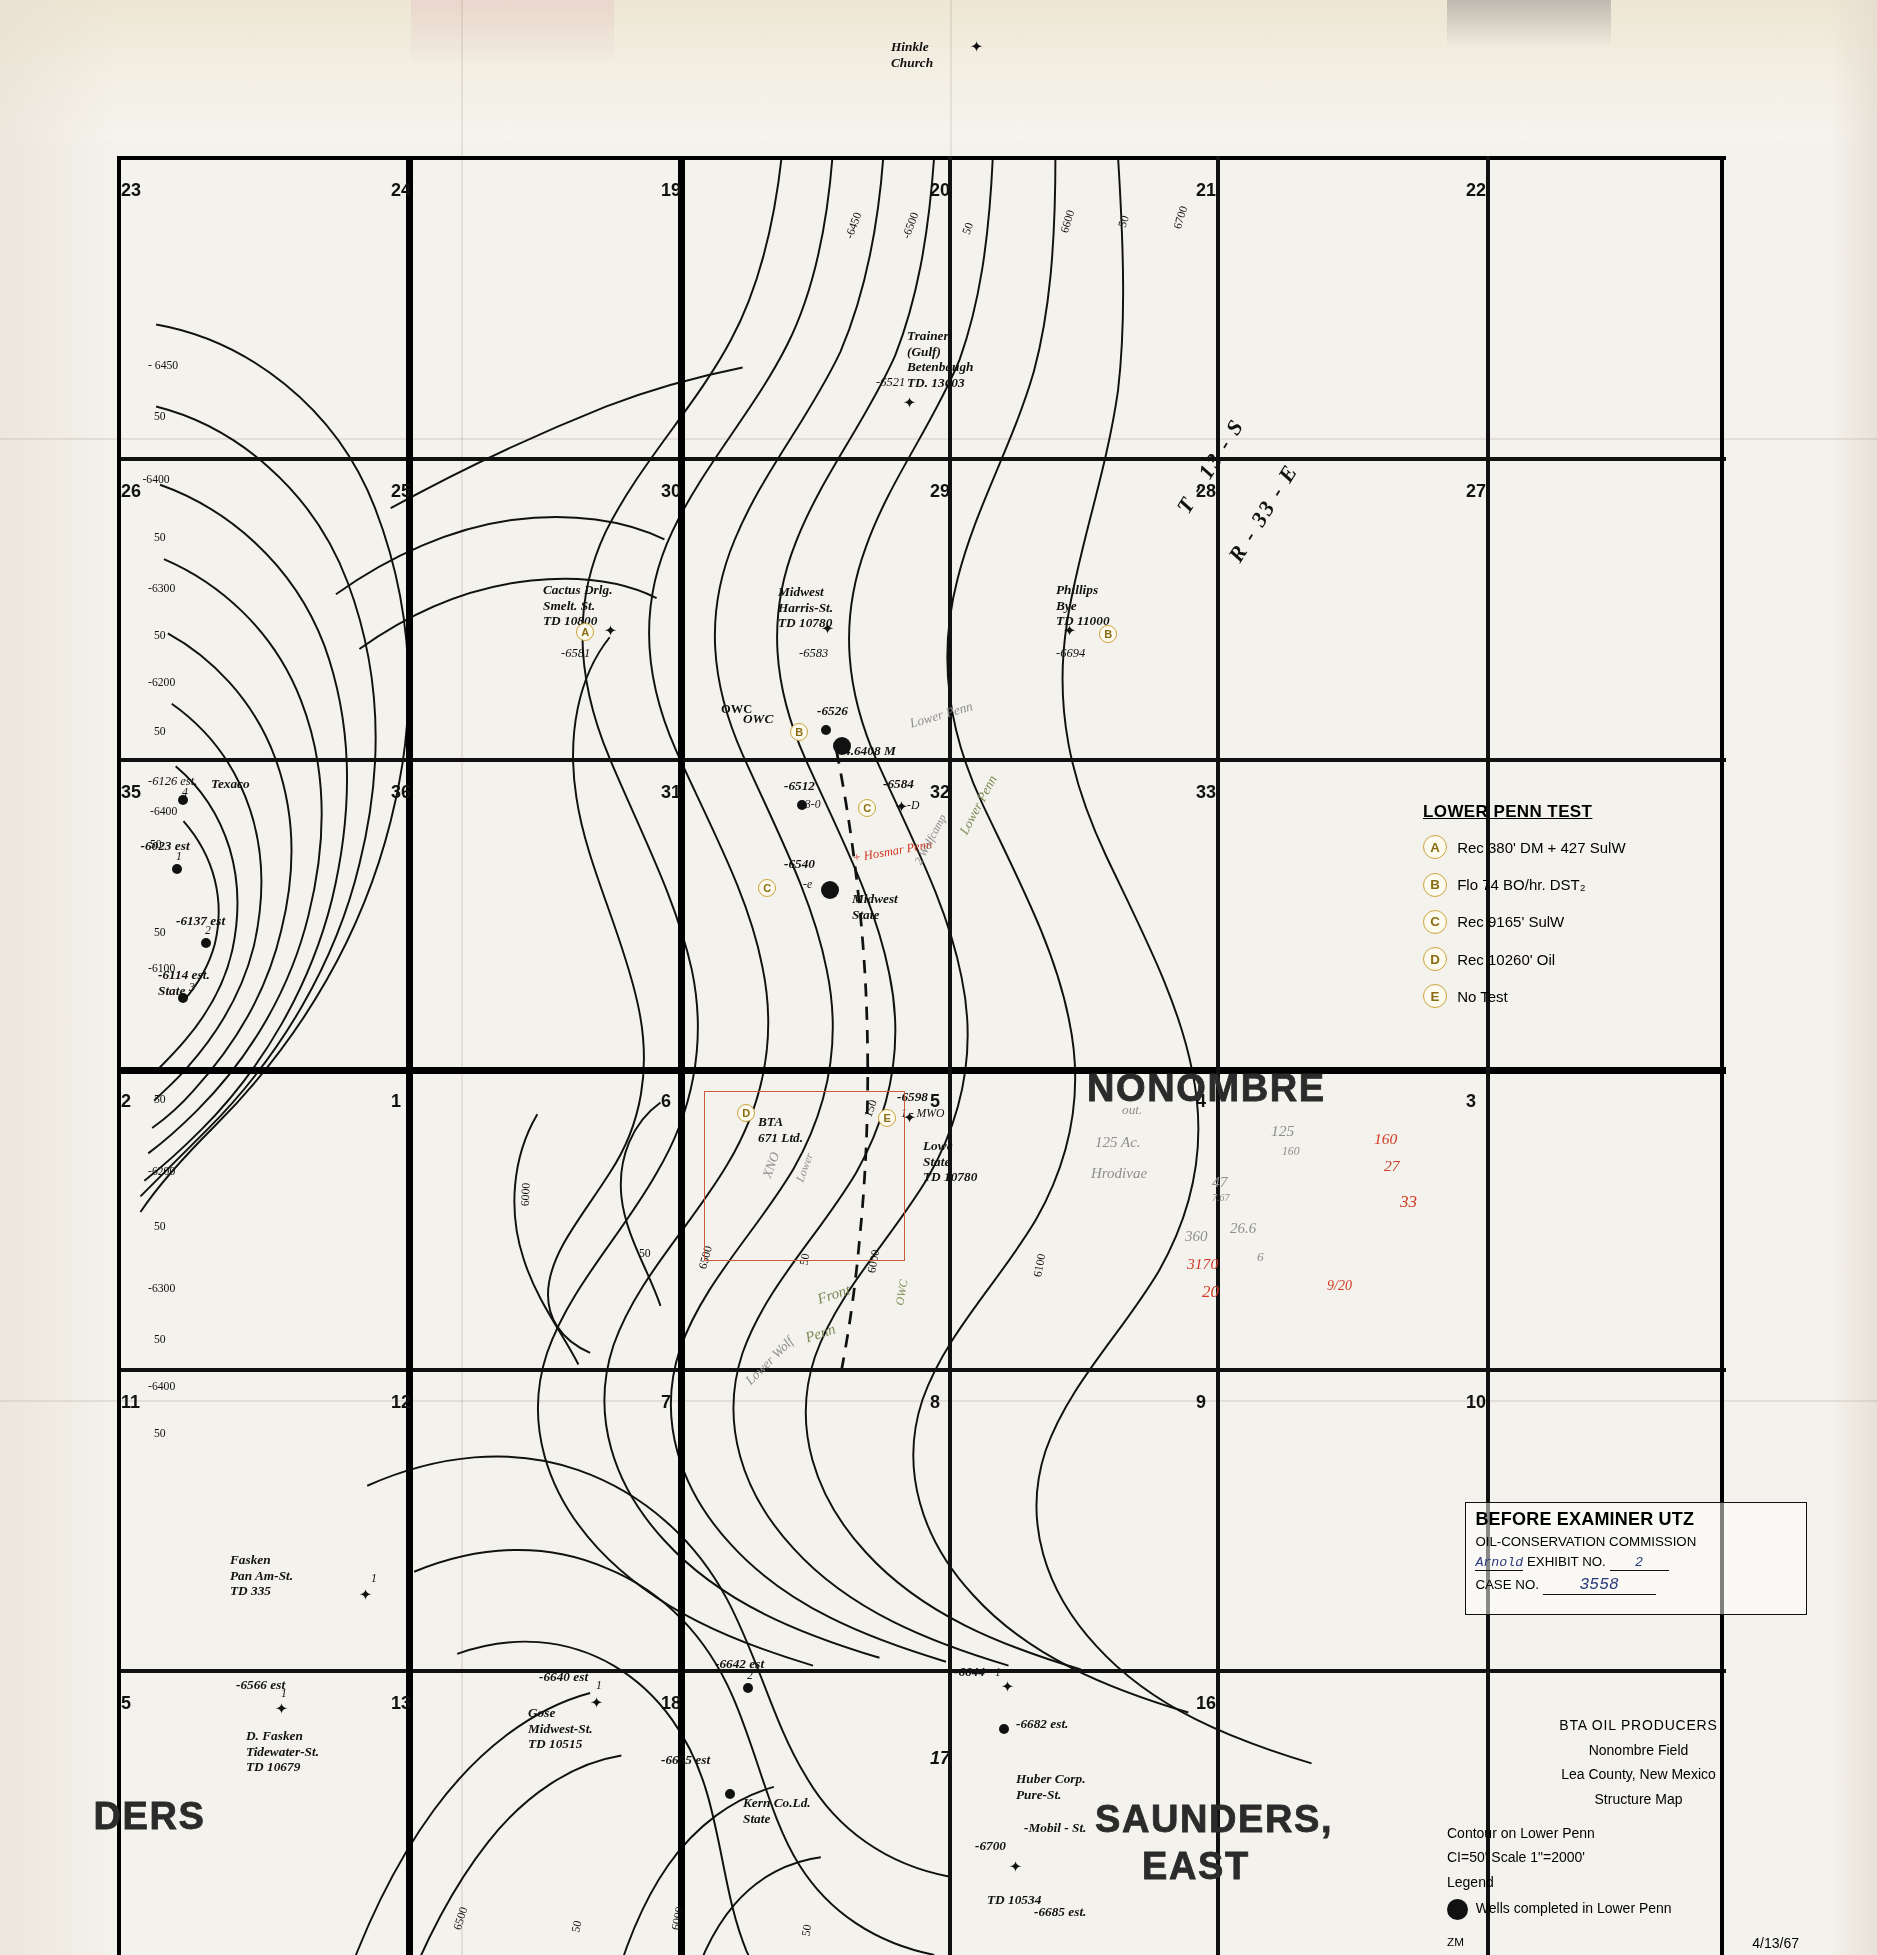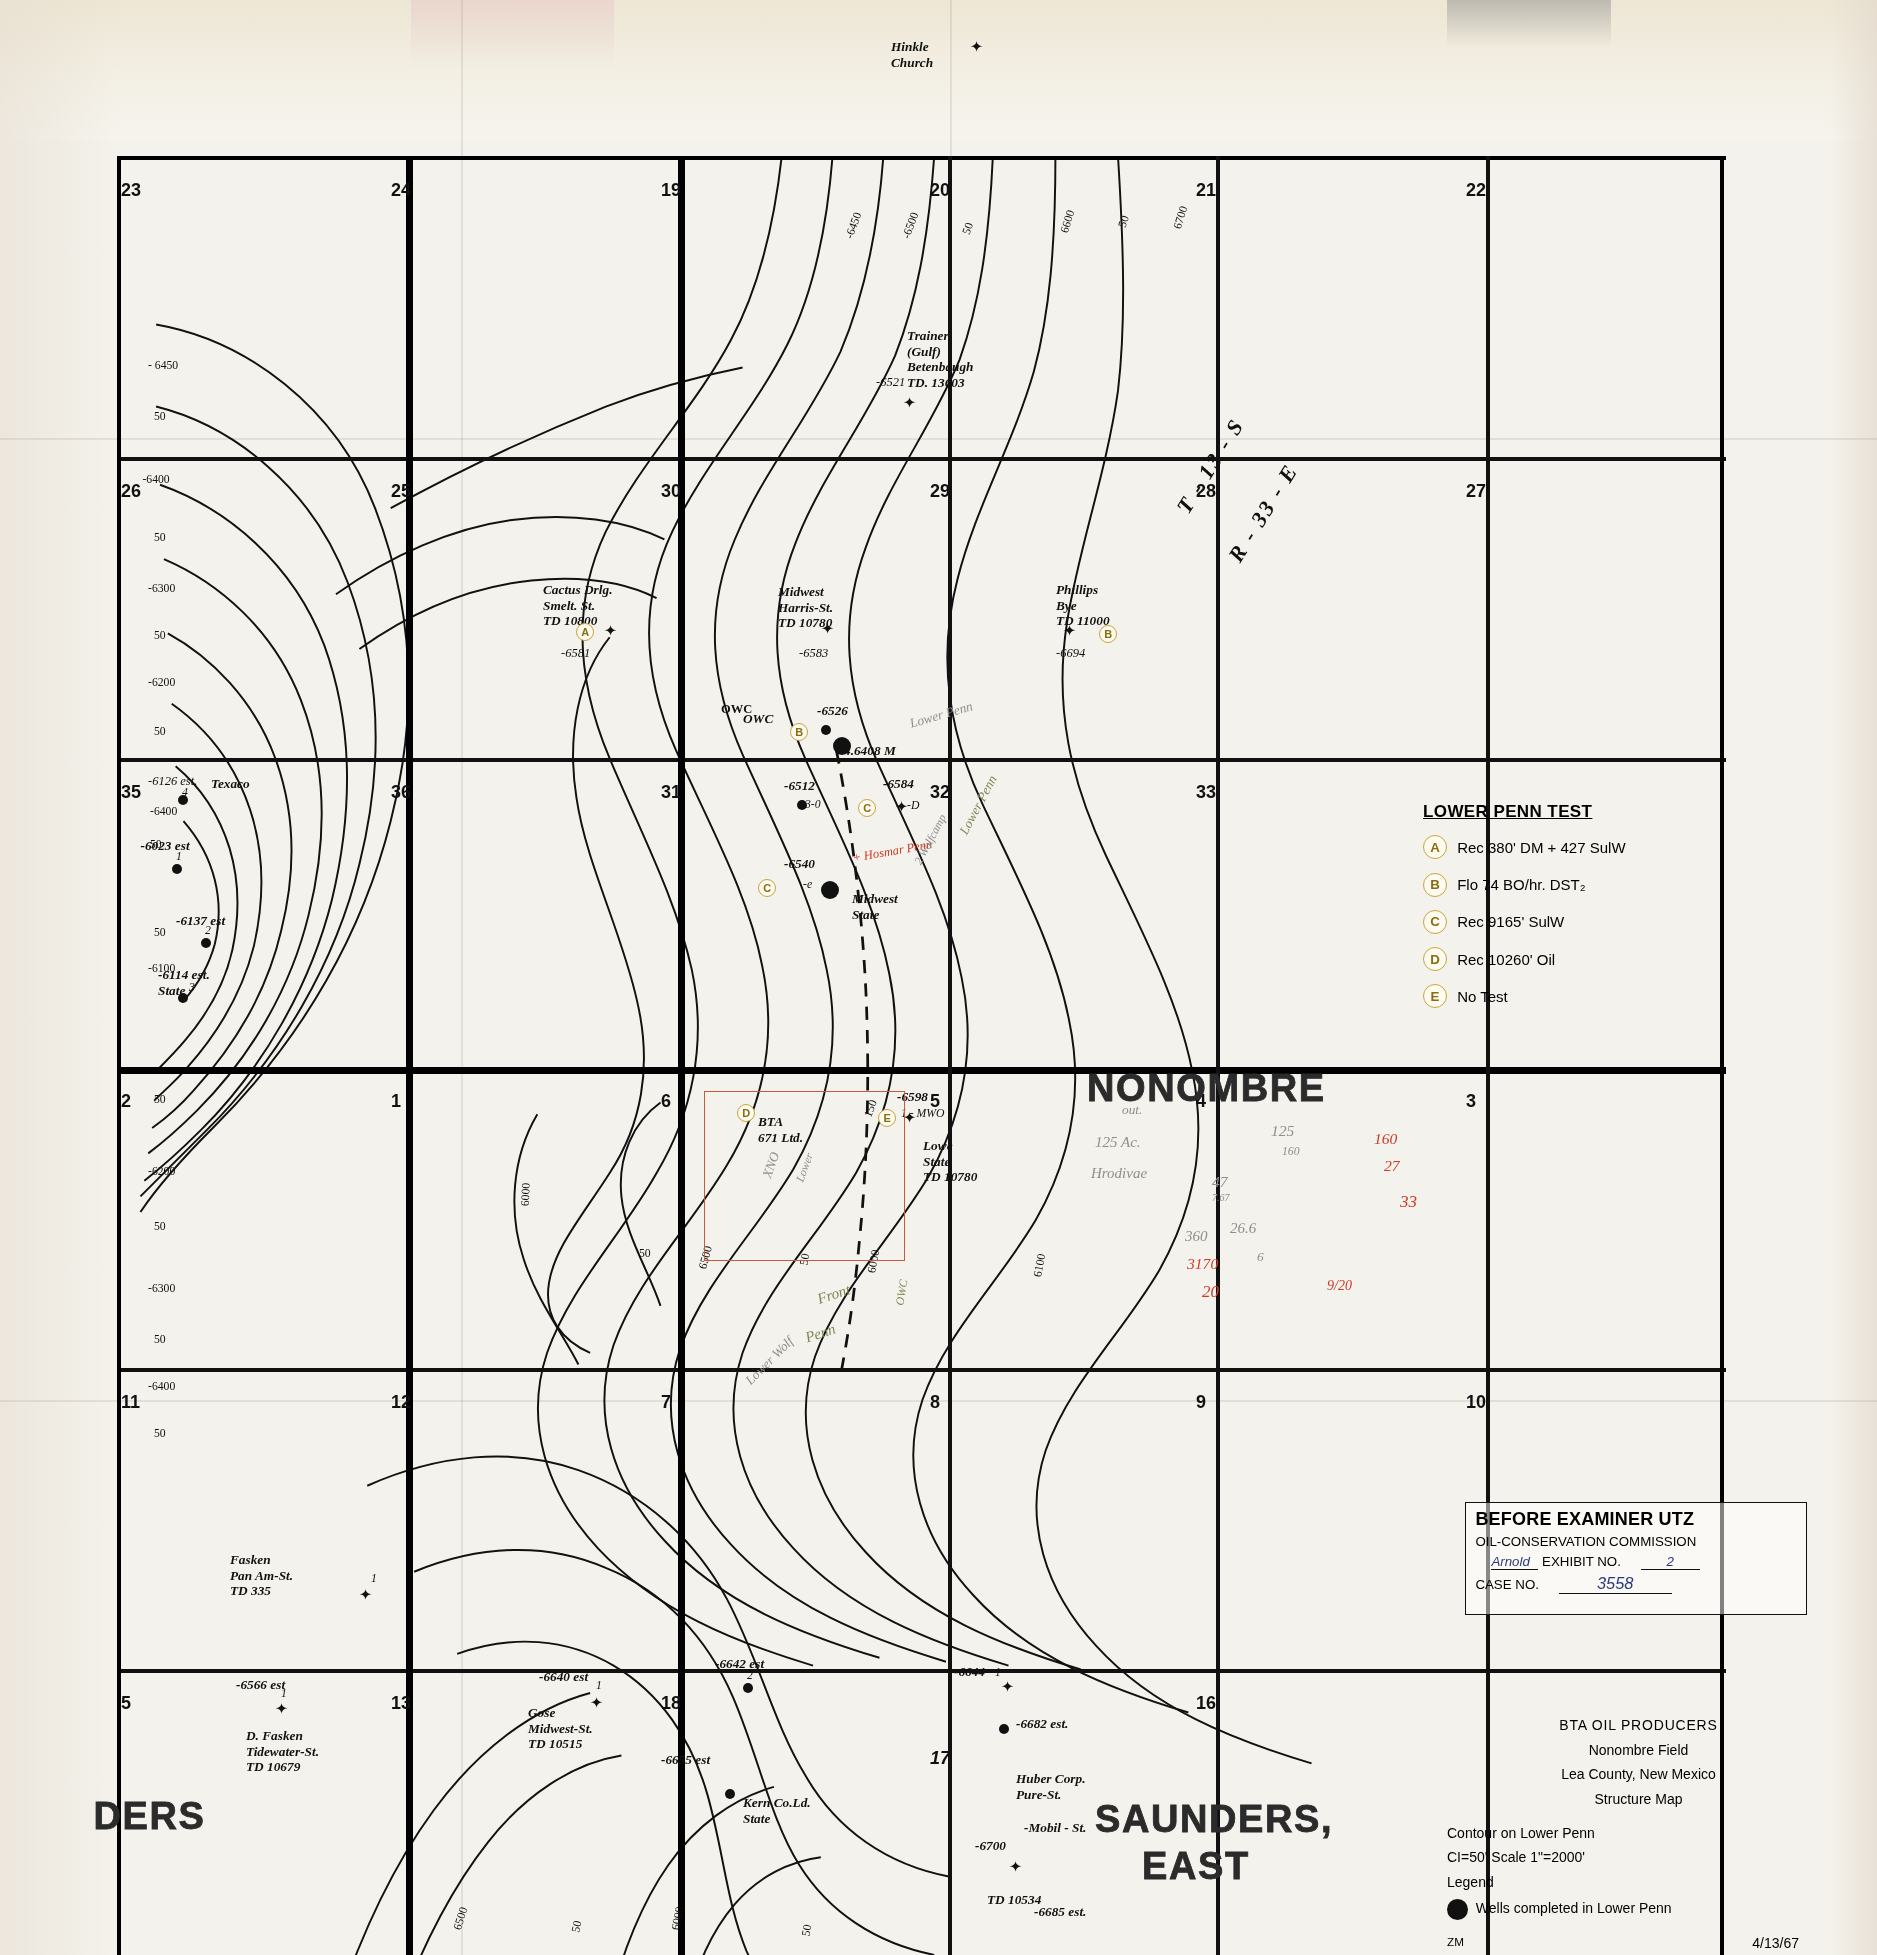--- a/index.html
+++ b/index.html
@@ -57,21 +57,21 @@
     justify-content:center;background:#fdfaf0;flex:0 0 auto;}
   #legend-test .row .txt{margin-left:10.2px;font-size:15px;font-family:"Liberation Sans",sans-serif;}
 
   
   #stamp{position:absolute;left:1465px;top:1502px;width:340px;height:111px;
     border:1.6px solid #111;background:rgba(255,255,255,.5);}
   #stamp .l1{font-size:18px;font-weight:bold;letter-spacing:0.2px;margin:6.3px 0 0 9.4px;}
   #stamp .l2{font-size:13.3px;margin:3.9px 0 0 9.4px;}
   #stamp .l3{font-size:13.3px;margin:4.7px 0 0 9.4px;}
   #stamp .l4{font-size:13.3px;margin:3.9px 0 0 9.4px;}
-  .inkblue{color:#2b3a7a;font-family:Liberation Sans, sans-serif;font-style:italic;margin-left:16px;}
+  .inkblue{color:#2b3a7a;font-family:Liberation Mono, monospace;font-style:italic;}
   .uline{border-bottom:1.2px solid #111;display:inline-block;min-width:47px;}
 
   
   #titleblock{position:absolute;left:1447px;top:1717px;width:383px;font-size:14px;}
   #titleblock div{margin-bottom:8.6px;}
   #titleblock .center{text-align:center;}
   #titleblock .legend-dot{width:21px;height:21px;border-radius:50%;background:#111;
     display:inline-block;vertical-align:middle;margin-right:7.8px;}
   .orangebox{position:absolute;border:1.6px solid #c75b3a;}
   .pencil{color:#8e8e8e;font-family:"Liberation Serif",serif;font-style:italic;}

